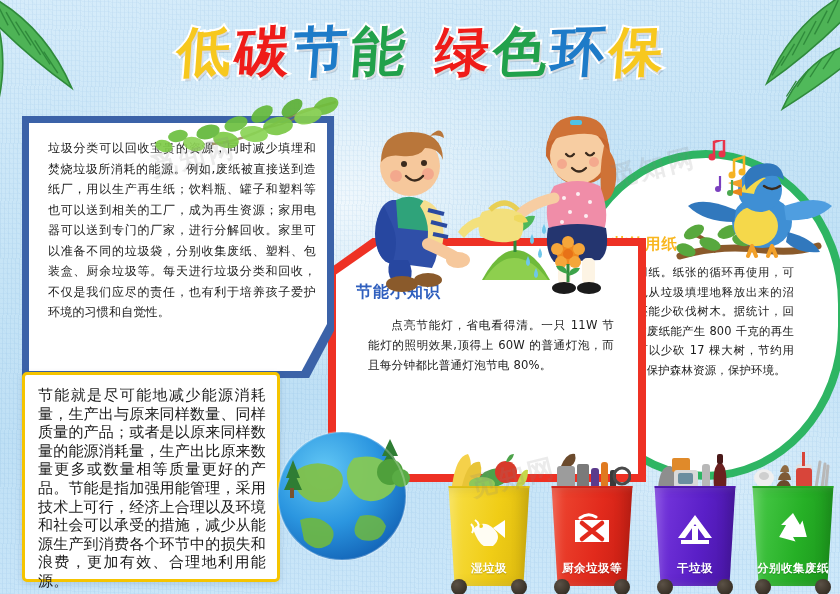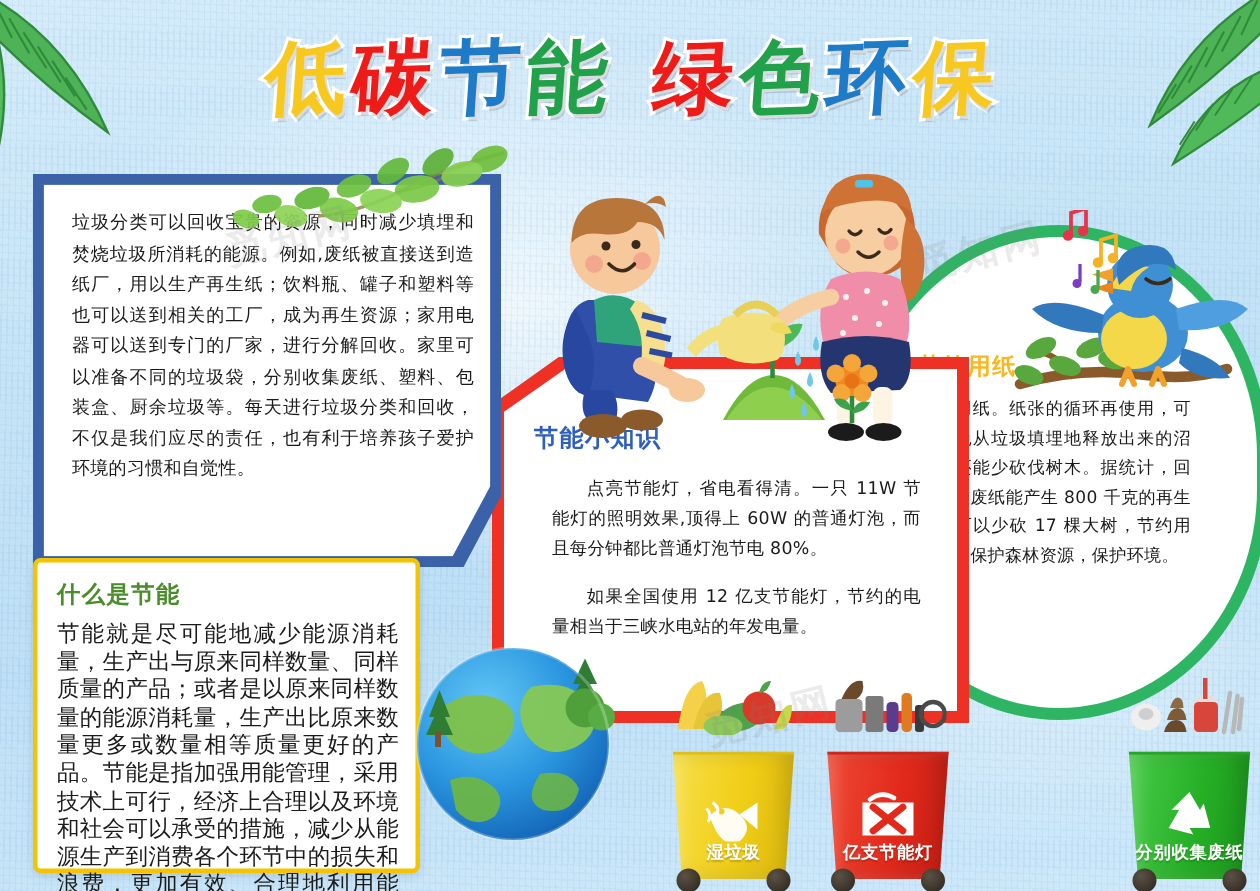--- a/index.html
+++ b/index.html
@@ -122,21 +122,21 @@
   #bird{position:absolute;left:676px;top:140px;width:164px;height:136px;z-index:32;pointer-events:none;}
 
   
   #globe{position:absolute;left:262px;top:412px;width:160px;height:160px;z-index:28;pointer-events:none;}
 
   
   #bins{position:absolute;left:446px;top:430px;width:394px;height:164px;z-index:30;}
   .bin{position:absolute;bottom:8px;width:86px;}
   .bin .trashpile{position:absolute;left:4px;bottom:96px;width:78px;height:40px;}
   .bin .body{
-    position:relative;width:86px;height:85px;
+    position:relative;width:86px;height:100px;
     clip-path:polygon(3% 0, 97% 0, 90% 100%, 10% 100%);
     display:flex;flex-direction:column;align-items:center;justify-content:flex-start;
     box-shadow:inset -9px 0 14px rgba(0,0,0,.14), inset 9px 0 10px rgba(255,255,255,.18);
   }
   .bin .lid{position:absolute;left:-1px;top:-9px;width:88px;height:11px;border-radius:3px;}
   .bin .sym{margin-top:26px;width:40px;height:34px;}
   .bin .lbl{
     position:absolute;bottom:10px;left:0;width:86px;text-align:center;
     color:#fff;font-size:11.5px;font-weight:700;letter-spacing:.5px;
     font-family:"DejaVu Sans",sans-serif;text-shadow:0 1px 1px rgba(0,0,0,.22);
@@ -176,35 +176,33 @@
       <div class="body-cn">节约用纸。纸张的循环再使用，可以避免从垃圾填埋地释放出来的沼气，还能少砍伐树木。据统计，回收一吨废纸能产生 800 千克的再生纸，可以少砍 17 棵大树，节约用纸就是保护森林资源，保护环境。</div>
     </div>
   </div>
 
   <div id="hexBox">
     <div class="frame"></div>
     <div class="inner"></div>
     <div class="content">
       <div class="h-blue">节能小知识</div>
       <p class="body-cn">点亮节能灯，省电看得清。一只 11W 节能灯的照明效果,顶得上 60W 的普通灯泡，而且每分钟都比普通灯泡节电 80%。</p>
-      <p class="body-cn">如果全国使用 12 亿支节能灯，节约的电量相当于三峡水电站的年发电量。</p>
     </div>
   </div>
 
   <div id="blueBox">
     <div class="frame"></div>
     <div class="inner"></div>
     <div class="content">
       <div class="body-cn">垃圾分类可以回收宝贵的资源，同时减少填埋和焚烧垃圾所消耗的能源。例如,废纸被直接送到造纸厂，用以生产再生纸；饮料瓶、罐子和塑料等也可以送到相关的工厂，成为再生资源；家用电器可以送到专门的厂家，进行分解回收。家里可以准备不同的垃圾袋，分别收集废纸、塑料、包装盒、厨余垃圾等。每天进行垃圾分类和回收，不仅是我们应尽的责任，也有利于培养孩子爱护环境的习惯和自觉性。</div>
     </div>
   </div>
 
   <div id="yellowBox">
     <div class="content">
-      <div class="h-green">什么是节能</div>
       <div class="body-cn">节能就是尽可能地减少能源消耗量，生产出与原来同样数量、同样质量的产品；或者是以原来同样数量的能源消耗量，生产出比原来数量更多或数量相等质量更好的产品。节能是指加强用能管理，采用技术上可行，经济上合理以及环境和社会可以承受的措施，减少从能源生产到消费各个环节中的损失和浪费，更加有效、合理地利用能源。</div>
     </div>
   </div>
 
   <svg id="globe" viewBox="0 0 160 160">
     <defs>
       <radialGradient id="og" cx="36%" cy="30%" r="78%">
         <stop offset="0%" stop-color="#63c8f5"></stop>
           <stop offset="55%" stop-color="#2b96e0"></stop>
           <stop offset="100%" stop-color="#1160b4"></stop>
@@ -516,26 +514,48 @@
         <rect x="57" y="20" width="6" height="18" rx="2" fill="#3a3a3a"></rect>
         <circle cx="69" cy="26" r="8" fill="none" stroke="#4a4a4a" stroke-width="3"></circle>
       </svg>
       <div class="body" style="background:linear-gradient(100deg,#ef4a34,#e22a1c 55%,#c11c12);">
         <div class="lid" style="background:linear-gradient(180deg,#f05a44,#cc2118);"></div>
         <svg class="sym" viewBox="0 0 40 34">
           <rect x="3" y="8" width="34" height="22" fill="#fff"></rect>
           <path d="M10 11 L30 27 M30 11 L10 27" stroke="#e22a1c" stroke-width="4.5" stroke-linecap="round"></path>
           <path d="M8 6 q8 -6 16 -1" stroke="#fff" stroke-width="3" fill="none" stroke-linecap="round"></path>
         </svg>
-        <div class="lbl">亿支节能灯</div>
+        <div class="lbl">厨余垃圾等</div>
       </div>
       <div class="wheel l"></div>
       <div class="wheel r"></div>
     </div>
 
+    <div class="bin" style="left:206px;">
+      <svg class="trashpile" viewBox="0 0 78 40">
+        <path d="M2 38 q2 -22 12 -22 q8 2 6 22z" fill="#8e8e8e"></path>
+        <rect x="16" y="8" width="18" height="14" rx="2" fill="#e08a2a"></rect>
+        <rect x="18" y="20" width="24" height="18" rx="3" fill="#d9d9d9"></rect>
+        <rect x="22" y="23" width="15" height="11" rx="2" fill="#6b8ea0"></rect>
+        <rect x="46" y="14" width="8" height="24" rx="3" fill="#b8b8b8"></rect>
+        <path d="M58 38 q-2 -22 6 -26 q8 4 6 26z" fill="#6b2020"></path>
+        <rect x="61" y="4" width="6" height="10" rx="2" fill="#4a1818"></rect>
+      </svg>
+      <div class="body" style="background:linear-gradient(100deg,#7a3ae0,#5a1fc7 55%,#45149e);">
+        <div class="lid" style="background:linear-gradient(180deg,#7d40e4,#4b17a8);"></div>
+        <svg class="sym" viewBox="0 0 40 34">
+          <path d="M20 3 L37 26 L30 26 L20 12 L10 26 L3 26 Z" fill="#fff"></path>
+          <rect x="6" y="28" width="28" height="4" fill="#fff"></rect>
+          <rect x="17" y="14" width="6" height="18" fill="#fff"></rect>
+        </svg>
+        <div class="lbl">干垃圾</div>
+      </div>
+      <div class="wheel l"></div>
+      <div class="wheel r"></div>
+    </div>
 
     <div class="bin" style="left:304px;">
       <svg class="trashpile" viewBox="0 0 78 40">
         <ellipse cx="10" cy="28" rx="10" ry="9" fill="#efefef"></ellipse>
         <ellipse cx="10" cy="26" rx="5" ry="4" fill="#cfcfcf"></ellipse>
         <path d="M22 38 q2 -8 8 -8 q6 0 7 8z" fill="#6b4a2c"></path>
         <path d="M24 30 q2 -8 7 -8 q5 0 6 8z" fill="#7e5a36"></path>
         <path d="M26 22 q2 -7 5 -7 q4 0 4 7z" fill="#8e6a42"></path>
         <rect x="42" y="14" width="16" height="24" rx="4" fill="#e0e0e0"></rect>
         <rect x="42" y="18" width="16" height="20" rx="3" fill="#d8453a"></rect>

